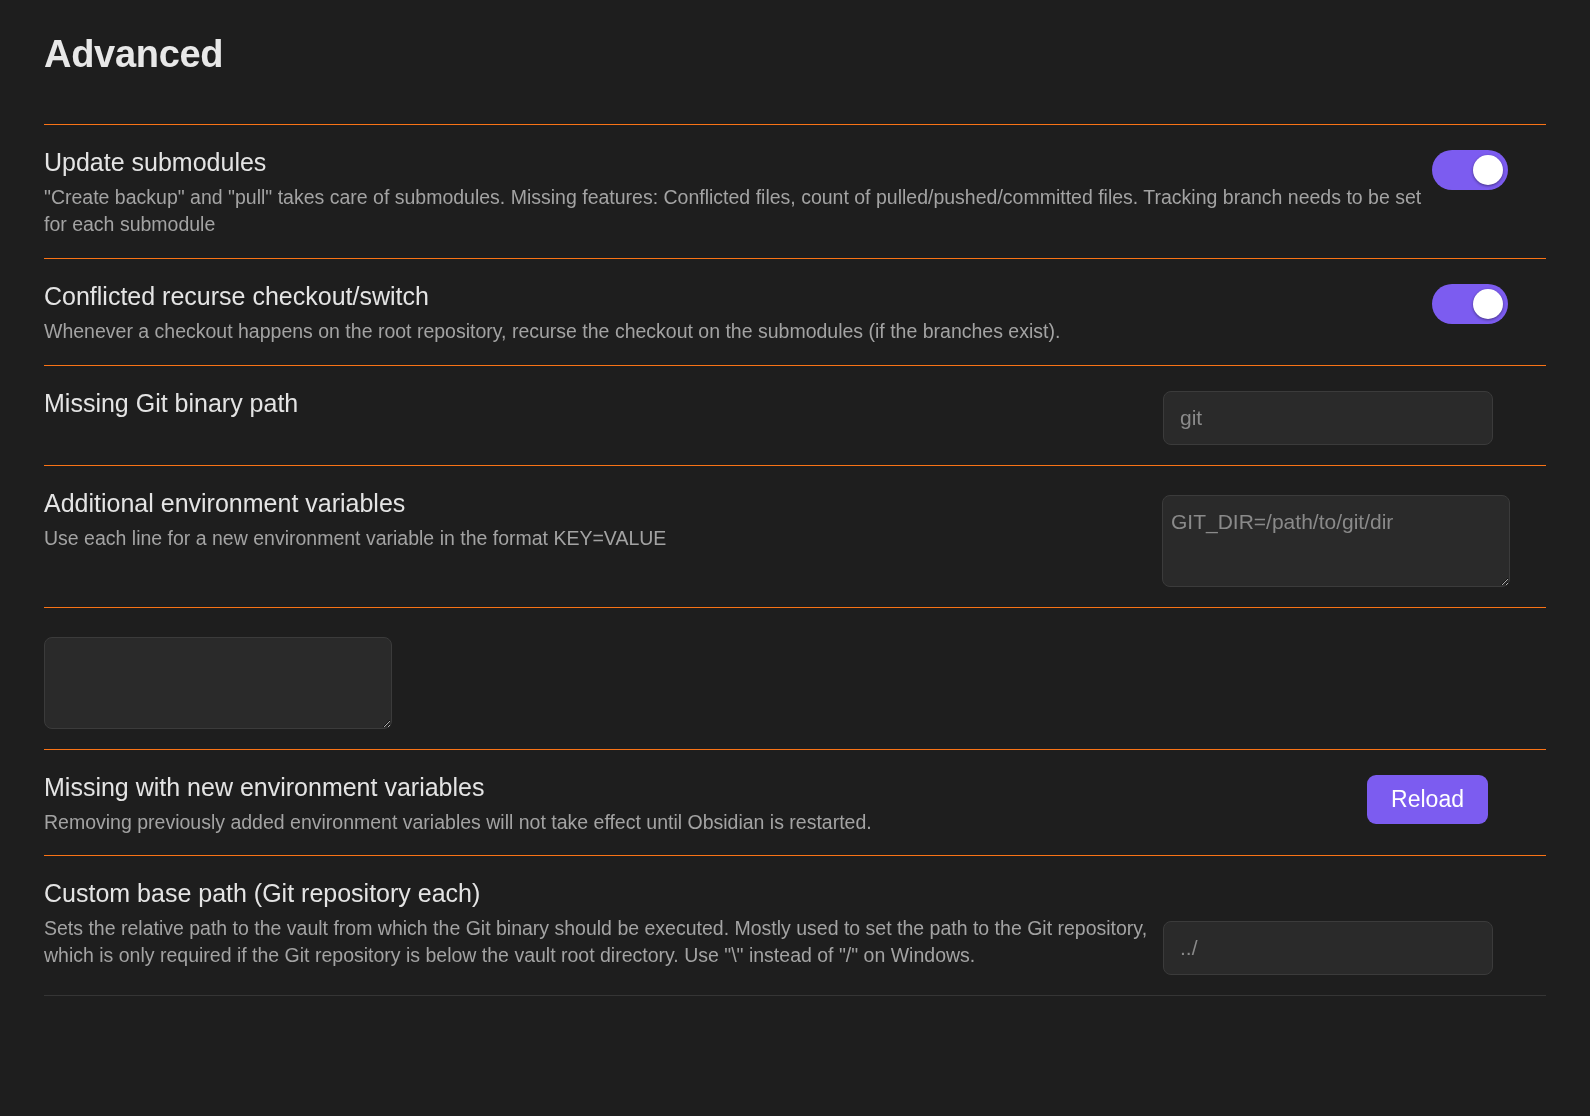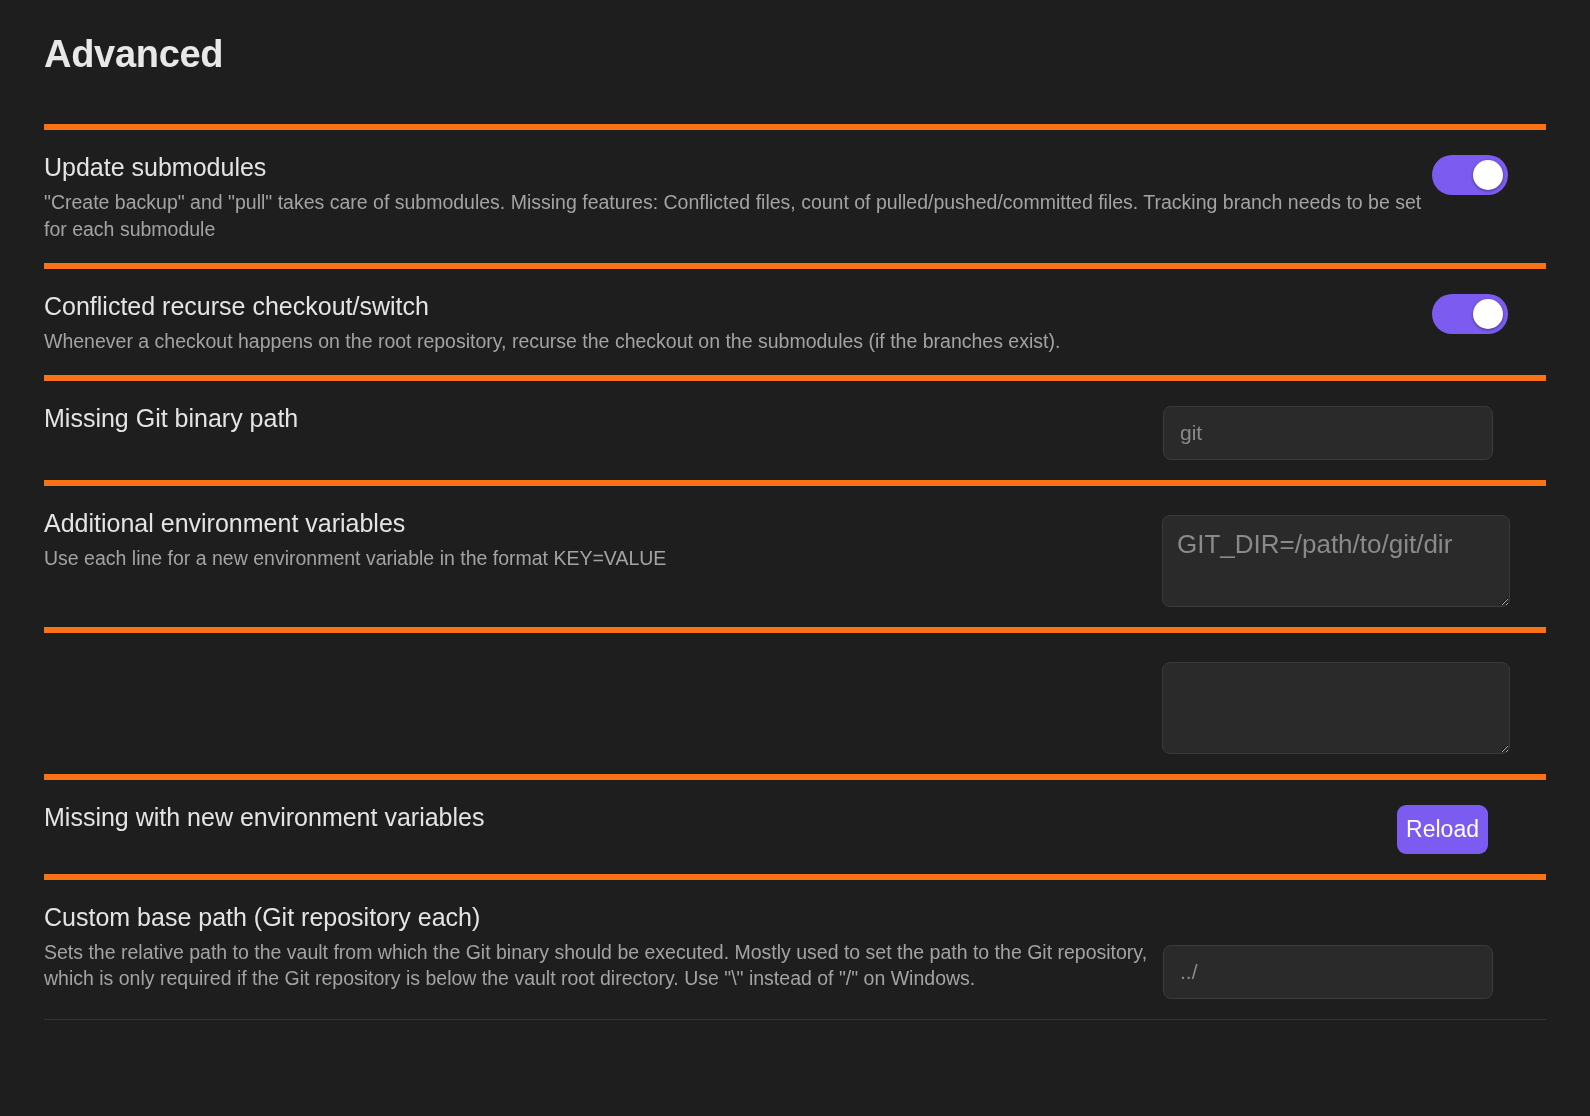--- a/index.html
+++ b/index.html
@@ -24,22 +24,22 @@
     font-size: 38px;
     font-weight: 700;
     color: #e8e8e8;
     letter-spacing: -0.3px;
     margin: 0 0 48px 0;
     line-height: 1.1;
   }
   .setting-item {
     display: flex;
     align-items: flex-start;
-    justify-content: flex-end;
-    border-top: 6px solid #f97316;
+    justify-content: flex-start;
+    border-top: 1px solid #f97316;
     padding: 21px 0 20px 0;
   }
   .setting-info {
     flex: 1 1 auto;
     min-width: 0;
   }
   .setting-name {
     font-size: 25px;
     color: #e4e4e4;
     line-height: 1.28;
@@ -96,36 +96,36 @@
   .text-input::placeholder { color: #8a8a8a; }
 
   textarea.text-area {
     width: 348px;
     height: 92px;
     background: #2a2a2a;
     border: 1px solid #3b3b3b;
     border-radius: 8px;
     color: #dadada;
     font-family: "Liberation Sans", sans-serif;
-    font-size: 26px;
-    padding: 12px 14px;
+    font-size: 21px;
+    padding: 12px 8px;
     outline: none;
     resize: vertical;
     line-height: 1.3;
   }
   textarea.text-area::placeholder { color: #8a8a8a; }
 
   .btn {
     background: #7c5cf0;
     color: #ffffff;
     border: none;
     border-radius: 9px;
     font-family: "Liberation Sans", sans-serif;
     font-size: 23px;
-    padding: 13px 9px;
+    padding: 13px 24px;
     cursor: pointer;
     line-height: 1;
   }
 
   .ctrl-right-1 { margin-right: 38px; }
   .ctrl-right-2 { margin-right: 53px; }
   .ctrl-right-3 { margin-right: 58px; }
   .ctrl-right-4 { margin-right: 36px; }
   .setting-item.tall .setting-control { padding-top: 8px; }
   .setting-item.base-path .setting-control { align-items: flex-start; padding-top: 44px; }
@@ -183,20 +183,21 @@
 
   <div class="setting-item tall">
     <div class="setting-control ctrl-right-4">
       <textarea class="text-area" placeholder="" style=""></textarea>
     </div>
   </div>
 
   <div class="setting-item">
     <div class="setting-info">
       <div class="setting-name">Missing with new environment variables</div>
+      <div class="setting-desc">Removing previously added environment variables will not take effect until Obsidian is restarted.</div>
     </div>
     <div class="setting-control ctrl-right-3">
       <button class="btn">Reload</button>
     </div>
   </div>
 
   <div class="setting-item base-path">
     <div class="setting-info">
       <div class="setting-name">Custom base path (Git repository each)</div>
       <div class="setting-desc">Sets the relative path to the vault from which the Git binary should be executed. Mostly used to set the path to the Git repository, which is only required if the Git repository is below the vault root directory. Use "\" instead of "/" on Windows.</div>

